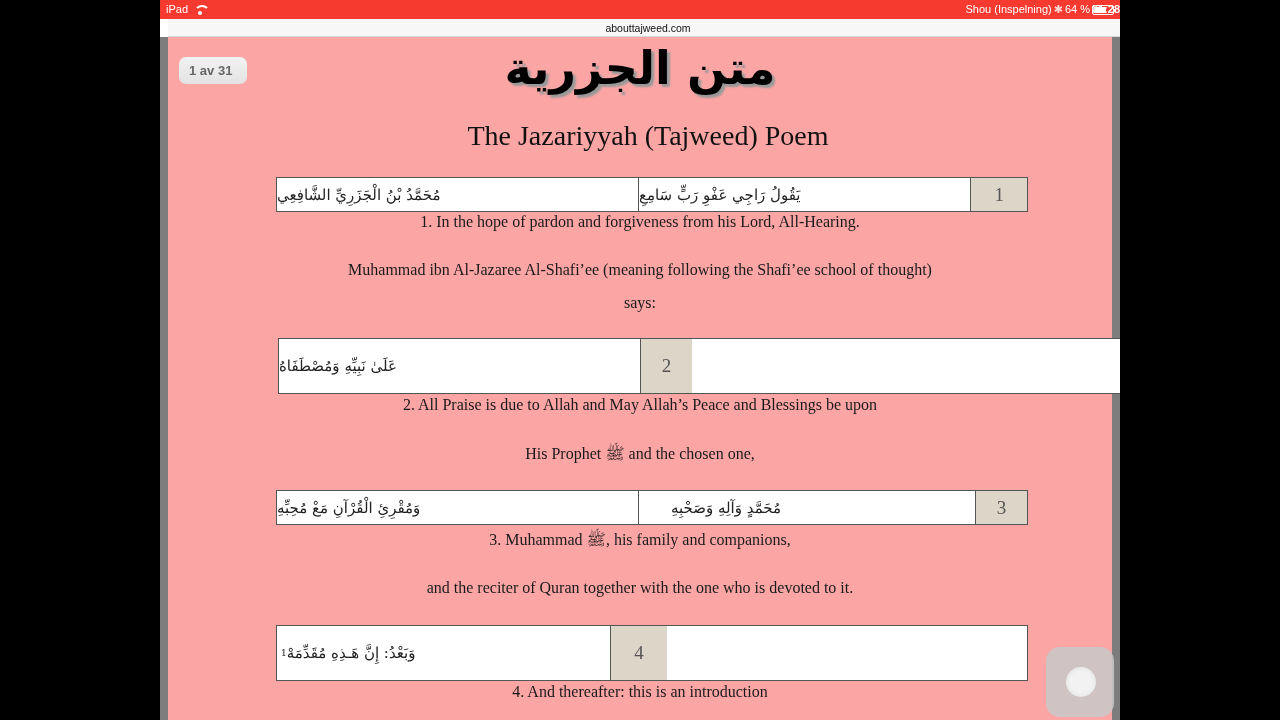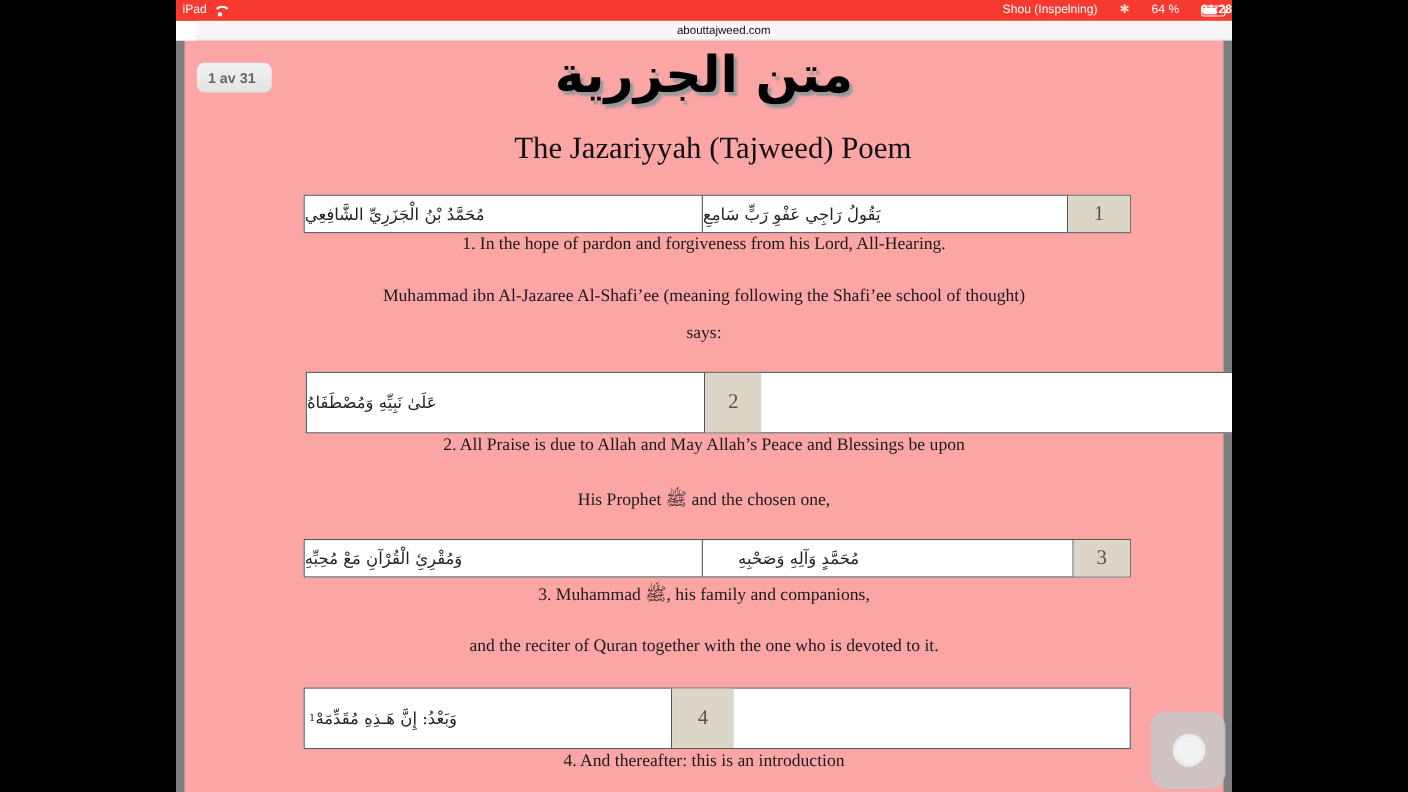--- a/index.html
+++ b/index.html
@@ -4,30 +4,30 @@
 <style>
   * { box-sizing: border-box; margin: 0; padding: 0; }
   html, body { width: 1280px; height: 720px; overflow: hidden; background: #000; }
   body { position: relative; font-family: "Liberation Sans", sans-serif; }
 
   .device { position: absolute; left: 160px; top: 0; width: 960px; height: 720px; background: #fff; overflow: hidden; }
 
   .statusbar { position: absolute; left: 0; top: 0; width: 960px; height: 19px; background: #f63a30; color: #fff; font-size: 11px; line-height: 19px; }
   .statusbar .left { position: absolute; left: 6px; top: 0; display: flex; align-items: center; gap: 6px; }
   .statusbar .center { position: absolute; left: 0; right: 0; text-align: right; font-weight: bold; font-size: 11px; }
-  .statusbar .right { position: absolute; right: 6px; top: 0; display: flex; align-items: center; gap: 20px; }
+  .statusbar .right { position: absolute; right: 6px; top: 0; display: flex; align-items: center; gap: 2px; }
   .wifi { width: 12px; height: 10px; position: relative; display: inline-block; }
   .wifi::before { content: ""; position: absolute; left: 0; top: 0; width: 12px; height: 12px; border-radius: 50%; border: 2px solid transparent; border-top-color: #fff; }
   .wifi::after { content: ""; position: absolute; left: 4px; top: 6px; width: 4px; height: 4px; border-radius: 50%; background: #fff; }
   .bt { font-size: 11px; opacity: 0.8; }
   .battery { width: 22px; height: 10px; border: 1px solid #fff; border-radius: 2px; position: relative; display: inline-block; }
   .battery .fill { position: absolute; left: 1px; top: 1px; bottom: 1px; background: #fff; }
   .battery::after { content: ""; position: absolute; right: -3px; top: 3px; width: 2px; height: 3px; background: #fff; }
 
-  .urlbar { position: absolute; left: 18px; top: 19px; width: 960px; height: 18px; background: #f7f7f7; border-bottom: 1px solid #d8d8d8; text-align: center; font-size: 10.5px; line-height: 18px; color: #111; }
+  .urlbar { position: absolute; left: 8px; top: 19px; width: 960px; height: 18px; background: #f7f7f7; border-bottom: 1px solid #d8d8d8; text-align: center; font-size: 10.5px; line-height: 18px; color: #111; }
 
   .frame-left { position: absolute; left: 0; top: 37px; width: 8px; height: 683px; background: #7d7d7d; }
   .frame-right { position: absolute; right: 0; top: 37px; width: 8px; height: 683px; background: #7d7d7d; }
 
   .page { position: absolute; left: 8px; top: 37px; width: 944px; height: 683px; background: #fca5a5; }
 
   .page-counter { position: absolute; left: 11px; top: 20px; width: 68px; height: 27px; border-radius: 7px; background: linear-gradient(#f2f2f2, #e3e3e3); color: #666; font-weight: bold; font-size: 13px; line-height: 27px; padding-left: 10px; }
 
   .arabic-title { position: absolute; left: 0; right: 0; top: 4px; text-align: center; font-family: "DejaVu Sans", sans-serif; font-weight: bold; font-size: 46px; color: #000; direction: rtl; text-shadow: 3px 3px 2px #999; letter-spacing: 1px; }
 

